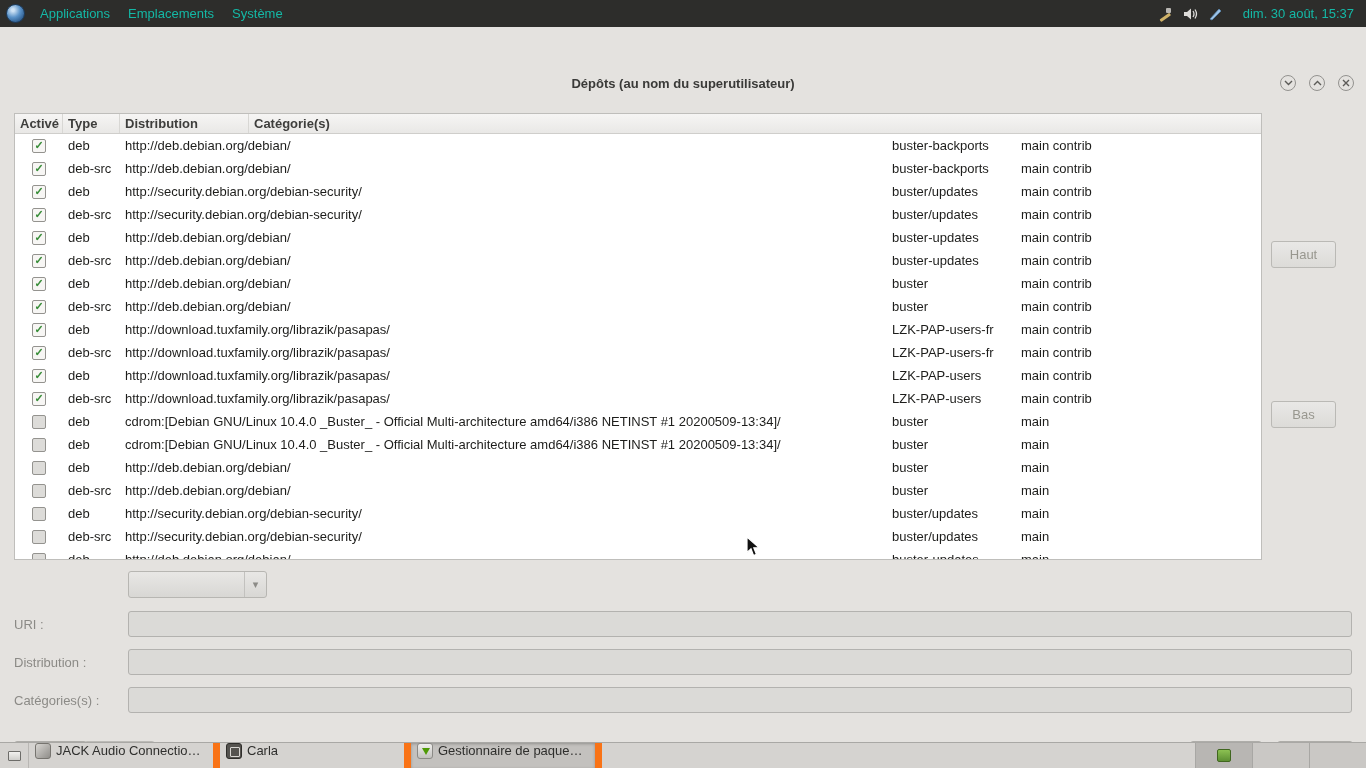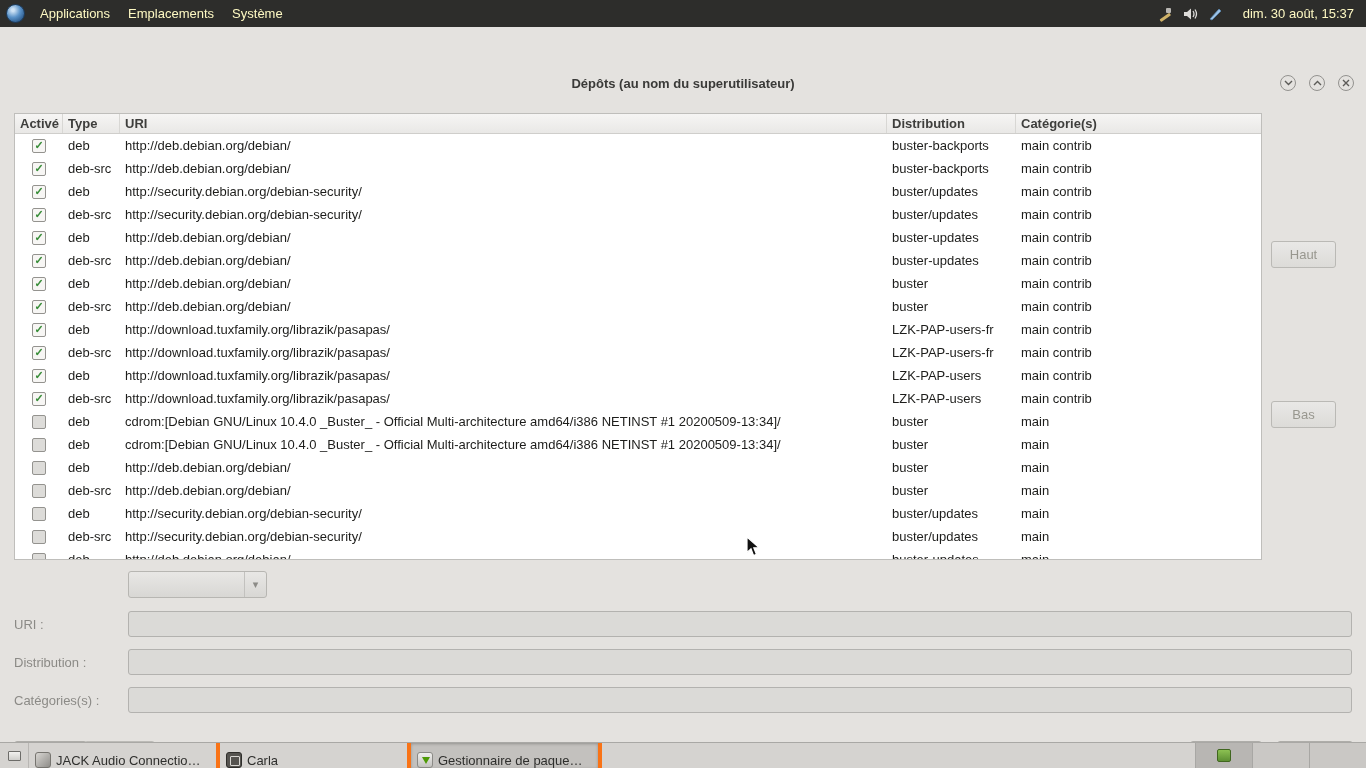--- a/index.html
+++ b/index.html
@@ -7,21 +7,21 @@
   body {
     width:1366px; height:768px; overflow:hidden;
     font-family:"Liberation Sans", sans-serif;
     background:#e4e2df;
   }
   .screen { position:relative; width:1366px; height:768px; overflow:hidden; background:#e4e2df; }
 
   
   .top-panel {
     position:absolute; left:0; top:0; width:1366px; height:27px;
-    background:#2d2d2b; color:#fef9c3; display:flex; align-items:center; font-size:13px;
+    background:#2d2d2b; color:#14b8a6; display:flex; align-items:center; font-size:13px;
   }
   .menu-logo {
     width:19px; height:19px; margin:0 6px 0 6px; border-radius:50%;
     background: radial-gradient(circle at 35% 30%, #cfe3f5 8%, #5b93c9 45%, #2c5a8c 80%);
     border:1px solid #1d3d5f; flex:none;
   }
   .panel-menu { padding:0 9px; height:27px; display:flex; align-items:center; cursor:default; }
   .panel-right { margin-left:auto; display:flex; align-items:center; gap:7px; padding-right:12px; }
   .panel-icon { width:18px; height:18px; display:flex; align-items:center; justify-content:center; }
   .clock { margin-left:12px; white-space:nowrap; }
@@ -125,21 +125,21 @@
   .taskbar {
     position:absolute; left:0; top:742px; width:1366px; height:26px;
     background:#d5d3d0; border-top:1px solid #a9a8a5;
     display:flex; align-items:stretch; font-size:13px; color:#2f2f2d;
   }
   .show-desktop {
     width:29px; border-right:1px solid #b9b7b4; display:flex; align-items:center; justify-content:center;
   }
   .sd-ico { width:13px; height:10px; border:1px solid #6d6c69; background:linear-gradient(#f2f1ef,#cfcecb); border-radius:1px; }
   .task-item {
-    width:191px; display:flex; align-items:flex-end; border-right:4px solid #f97316;
+    width:191px; display:flex; align-items:flex-start; border-right:7px solid #f97316;
     overflow:hidden; white-space:nowrap;
   }
   .task-item.on { background:#c3c1be; box-shadow:inset 0 1px 3px rgba(0,0,0,0.25); }
   .task-label { overflow:hidden; text-overflow:ellipsis; white-space:nowrap; }
   .task-icon { width:16px; height:16px; margin:0 5px 0 6px; flex:none; position:relative; }
   [data-name="jack-icon"] { background:linear-gradient(135deg,#d8d6d2,#8f8d89); border-radius:3px; border:1px solid #76746f; }
   [data-name="firefox-icon"] { border-radius:50%; background:radial-gradient(circle at 62% 32%, #ffd24a 8%, #ff9500 45%, #dd3b12 85%); border:1px solid #a83a10; }
   [data-name="carla-icon"] { border-radius:3px; background:#55534f; border:1px solid #2f2e2b; }
   [data-name="carla-icon"]::after { content:""; position:absolute; left:3px; top:3px; width:8px; height:8px; border:1px solid #d8d6d2; border-radius:1px; }
   [data-name="synaptic-icon"] { border-radius:3px; background:linear-gradient(#f0efed,#c2c1be); border:1px solid #8b8a86; }
@@ -206,21 +206,20 @@
         <svg width="8" height="8" viewBox="0 0 8 8">
             <path d="M1 1 L7 7 M7 1 L1 7" stroke="#5c5b58" stroke-width="1.4"></path>
           </svg>
       </button>
     </div>
 
     <div class="table" data-name="repo-table">
       <div class="thead" data-name="repo-table-header">
         <div class="cell c-active" data-name="column-header-active" style="padding-left:5px !important; justify-content:flex-start;">Activé</div>
         <div class="cell c-type" data-name="column-header-type">Type</div>
-        <div class="cell c-uri" data-name="column-header-uri">URI</div>
         <div class="cell c-dist" data-name="column-header-distribution">Distribution</div>
         <div class="cell c-cat" data-name="column-header-categories">Catégorie(s)</div>
       </div>
       <div class="tbody" data-name="repo-table-body">
 
           <div class="trow" data-name="table-row">
             <div class="cell c-active" data-name="row-active-cell">
               <span class="cb on" data-name="row-active-checkbox">
                 <span class="tick" data-name="check-icon">✓</span>
               </span>

